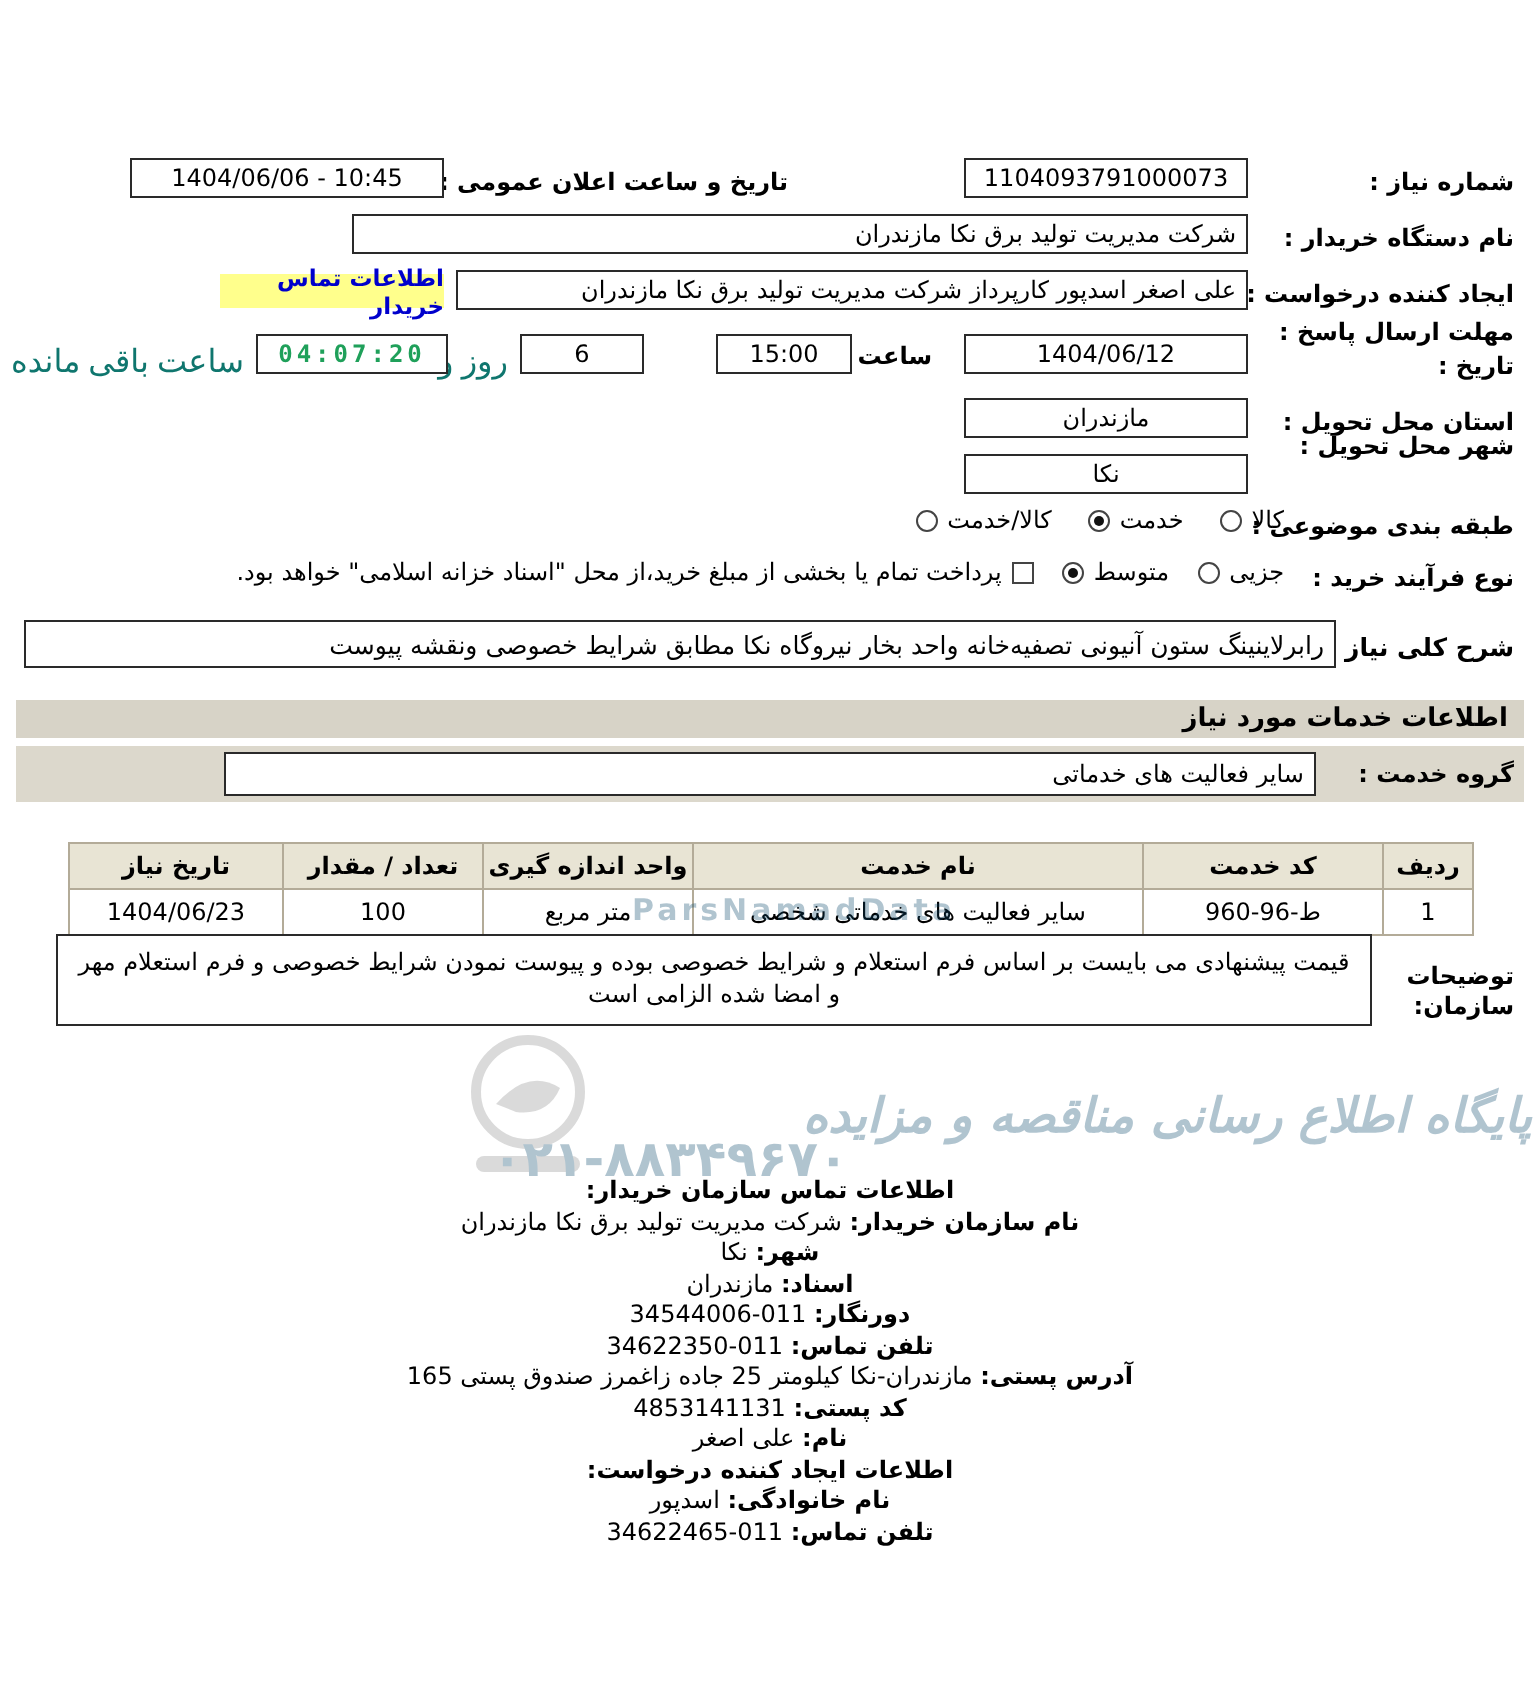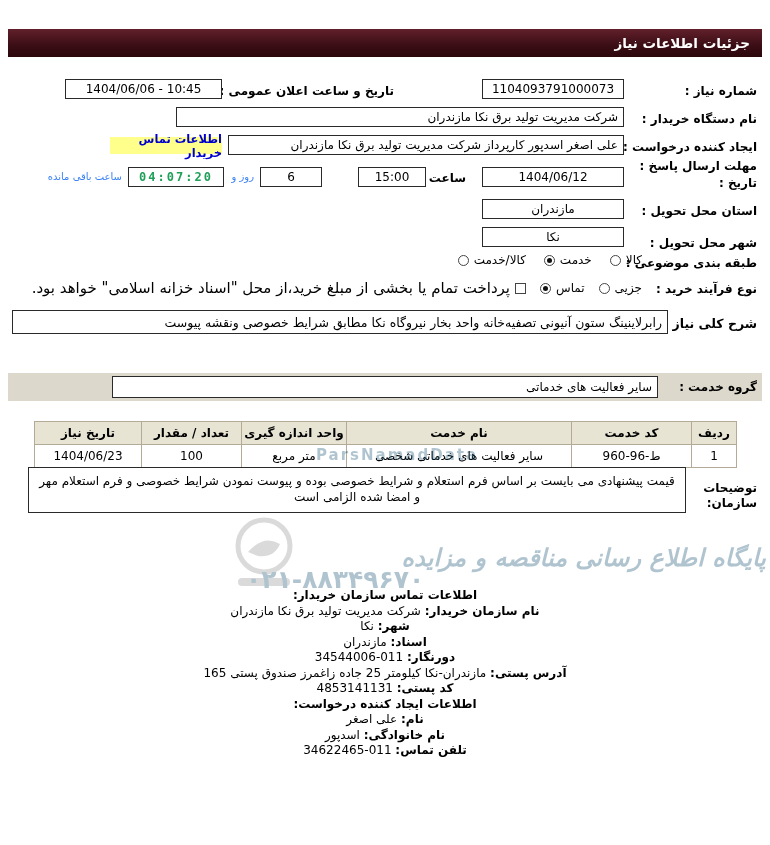--- a/index.html
+++ b/index.html
@@ -5,38 +5,38 @@
   * { margin:0; padding:0; box-sizing:border-box; }
   html,body { background:#fff; }
   body { width:770px; height:845px; font-family:"DejaVu Sans", sans-serif; direction:rtl; position:relative; overflow:hidden; }
   .page { position:absolute; inset:0; width:770px; height:845px; background:#fff; }
 
   .titlebar { position:absolute; left:8px; right:8px; top:29px; height:28px;
     background:linear-gradient(180deg,#61202b 0%,#3a0d14 60%,#2b070c 100%);
     color:#fff; font-weight:bold; font-size:13.5px; display:flex; align-items:center; padding:0 12px; }
 
   .lbl { position:absolute; font-size:12px; font-weight:bold; color:#000; white-space:nowrap; }
-  .txt { position:absolute; font-size:10px; color:#3b82f6; white-space:nowrap; }
+  .txt { position:absolute; font-size:16px; color:#0f766e; white-space:nowrap;font-family:Liberation Serif, serif; }
   .ibox { position:absolute; border:1px solid #2a2a2a; background:#fff; font-size:12px; color:#000;
           display:flex; align-items:center; overflow:hidden; white-space:nowrap; }
   .ibox.c { justify-content:center; }
   .ibox.r { padding:0 5px; }
   .ltr { direction:ltr; }
 
   .link { position:absolute; display:flex; align-items:center; justify-content:center;
           background:#ffff8c; color:#0000cc; font-size:11.5px; font-weight:bold; cursor:pointer; }
 
   .cd { color:#1fa05a; font-family:"DejaVu Sans Mono", monospace; letter-spacing:2px; font-weight:bold; }
 
   .optrow { position:absolute; display:flex; align-items:center; gap:18px; font-size:12px; white-space:nowrap; }
   .opt { display:flex; align-items:center; gap:5px; }
   .radio { width:11px; height:11px; min-width:11px; border:1px solid #444; border-radius:50%; background:#fff; position:relative; display:inline-block; }
   .radio.checked::after { content:""; position:absolute; inset:2px; background:#111; border-radius:50%; }
   .checkbox { width:11px; height:11px; min-width:11px; border:1px solid #444; background:#fff; display:inline-block; }
-  .smalltext { font-size:15px; }
+  .smalltext { font-size:12px; }
 
   .band { position:absolute; left:8px; right:8px; background:#d7d3c7; display:flex; align-items:center;
           font-weight:bold; font-size:13px; padding:0 8px; }
   .strip { position:absolute; left:8px; right:8px; background:#dcd8cc; }
 
   table.svc { position:absolute; border-collapse:collapse; table-layout:fixed; background:#fff; }
   table.svc th, table.svc td { border:1px solid #b3ab98; font-size:12px; text-align:center; height:23px; overflow:hidden; white-space:nowrap; }
   table.svc th { background:#e8e4d4; font-weight:bold; }
   table.svc td { background:#fff; font-weight:normal; }
 
@@ -52,23 +52,20 @@
   .wm-main { position:absolute; top:544px; right:4px; font-size:24px; font-weight:bold; letter-spacing:1px; white-space:nowrap;font-style:italic; }
   .wm-phone { position:absolute; top:565px; left:246px; font-size:25px; font-weight:bold; direction:ltr; white-space:nowrap; }
   .wm-latin { position:absolute; top:446px; left:316px; font-size:15px; font-weight:bold; letter-spacing:2px; direction:ltr; }
   .wm-logo { position:absolute; top:512px; left:228px; }
 </style>
 </head>
 <body>
 
 <div class="page">
 
-  <div class="titlebar">
-    <span>جزئیات اطلاعات نیاز</span>
-  </div>
 
   <div class="lbl" style="top:84px; right:13px;">شماره نیاز :</div>
   <div class="ibox c ltr" style="top:79px; right:146px; width:142px; height:20px;">1104093791000073</div>
   <div class="lbl" style="top:84px; right:376px;">تاریخ و ساعت اعلان عمومی :</div>
   <div class="ibox c ltr" style="top:79px; right:548px; width:157px; height:20px;">1404/06/06 - 10:45</div>
 
   <div class="lbl" style="top:112px; right:13px;">نام دستگاه خریدار :</div>
   <div class="ibox r" style="top:107px; right:146px; width:448px; height:20px;">شرکت مدیریت تولید برق نکا   مازندران</div>
 
   <div class="lbl" style="top:140px; right:13px;">ایجاد کننده درخواست :</div>
@@ -80,21 +77,21 @@
   <div class="ibox c ltr" style="top:167px; right:146px; width:142px; height:20px;">1404/06/12</div>
   <div class="lbl" style="top:171px; right:304px;">ساعت :</div>
   <div class="ibox c ltr" style="top:167px; right:344px; width:68px; height:20px;">15:00</div>
   <div class="ibox c ltr" style="top:167px; right:448px; width:62px; height:20px;">6</div>
   <div class="txt" style="top:171px; right:516px;">روز و</div>
   <div class="ibox c ltr cd" style="top:167px; right:546px; width:96px; height:20px;">04:07:20</div>
   <div class="txt" style="top:171px; right:648px;">ساعت باقی مانده</div>
 
   <div class="lbl" style="top:204px; right:13px;">استان محل تحویل :</div>
   <div class="ibox c" style="top:199px; right:146px; width:142px; height:20px;">مازندران</div>
-  <div class="lbl" style="top:236px; right:13px;text-align:right;">شهر محل تحویل :</div>
+  <div class="lbl" style="top:216px; right:13px;text-align:right;">شهر محل تحویل :</div>
   <div class="ibox c" style="top:227px; right:146px; width:142px; height:20px;">نکا</div>
 
   <div class="lbl" style="top:256px; right:13px;">طبقه بندی موضوعی :</div>
   <div class="optrow" style="top:253px; right:128px;">
     <div class="opt">
       <span>کالا</span>
       <span class="radio"></span>
     </div>
     <div class="opt">
       <span>خدمت</span>
@@ -106,32 +103,35 @@
     </div>
   </div>
 
   <div class="lbl" style="top:282px; right:13px;">نوع فرآیند خرید :</div>
   <div class="optrow" style="top:279px; right:128px; gap:14px;">
     <div class="opt">
       <span>جزیی</span>
       <span class="radio"></span>
     </div>
     <div class="opt">
-      <span>تماس</span>
+      <span>متوسط</span>
       <span class="radio checked"></span>
     </div>
     <div class="opt">
       <span class="checkbox"></span>
       <span class="smalltext">پرداخت تمام یا بخشی از مبلغ خرید،از محل "اسناد خزانه اسلامی" خواهد بود.</span>
     </div>
   </div>
 
   <div class="lbl" style="top:316px; right:13px; font-size:12.5px;">شرح کلی نیاز :</div>
   <div class="ibox r" style="top:310px; right:102px; width:656px; height:24px; font-size:12.5px;">رابرلاینینگ ستون آنیونی تصفیه‌خانه واحد بخار نیروگاه نکا مطابق شرایط خصوصی ونقشه پیوست</div>
 
+  <div class="band" style="top:350px; height:19px;">
+    <span>اطلاعات خدمات مورد نیاز</span>
+  </div>
   <div class="strip" style="top:373px; height:28px;"></div>
   <div class="lbl" style="top:380px; right:13px;">گروه خدمت :</div>
   <div class="ibox r" style="top:376px; right:112px; width:546px; height:22px;">سایر فعالیت های خدماتی</div>
 
   <table class="svc" style="top:421px; right:33px; width:702px;">
     <colgroup>
       <col style="width:45px">
         <col style="width:120px">
         <col style="width:225px">
       <col style="width:105px">
@@ -162,24 +162,25 @@
 
   <div class="lbl wraplbl" style="top:481px; right:13px; width:72px;">توضیحات سازمان:</div>
   <div class="tbox" style="top:467px; right:84px; width:658px; height:46px;">قیمت پیشنهادی می بایست بر اساس فرم استعلام و شرایط خصوصی بوده و پیوست نمودن شرایط خصوصی و فرم استعلام مهر و امضا شده الزامی است</div>
 
   <div class="contact">
     <div class="cline" style="font-weight:bold;margin-top:40px;">اطلاعات تماس سازمان خریدار:</div>
     <div class="cline"><b>نام سازمان خریدار:</b> <span>شرکت مدیریت تولید برق نکا مازندران</span></div>
     <div class="cline"><b>شهر:</b> <span>نکا</span></div>
     <div class="cline"><b>اسناد:</b> <span>مازندران</span></div>
     <div class="cline"><b>دورنگار:</b> <span>011-34544006</span></div>
+    <div class="cline"><b>تلفن تماس:</b> <span>011-34622350</span></div>
     <div class="cline"><b>آدرس پستی:</b> <span>مازندران-نکا کیلومتر 25 جاده زاغمرز صندوق پستی 165</span></div>
     <div class="cline"><b>کد پستی:</b> <span>4853141131</span></div>
+    <div class="cline"><b>نام:</b> <span>علی اصغر</span></div>
     <div class="cline" style="font-weight:bold;">اطلاعات ایجاد کننده درخواست:</div>
-    <div class="cline"><b>نام:</b> <span>علی اصغر</span></div>
     <div class="cline"><b>نام خانوادگی:</b> <span>اسدپور</span></div>
     <div class="cline"><b>تلفن تماس:</b> <span>011-34622465</span></div>
   </div>
 
   <div class="wm">
     <div class="wm-latin">ParsNamadData</div>
     <svg class="wm-logo" width="72" height="78" viewBox="0 0 72 78">
       <circle cx="36" cy="34" r="26" fill="none" stroke="#8d8d8d" stroke-width="5"></circle>
       <path d="M20 40 q16 -18 32 -8 q-6 14 -22 12 z" fill="#8d8d8d"></path>
       <rect x="10" y="66" width="52" height="8" rx="4" fill="#8d8d8d"></rect>

